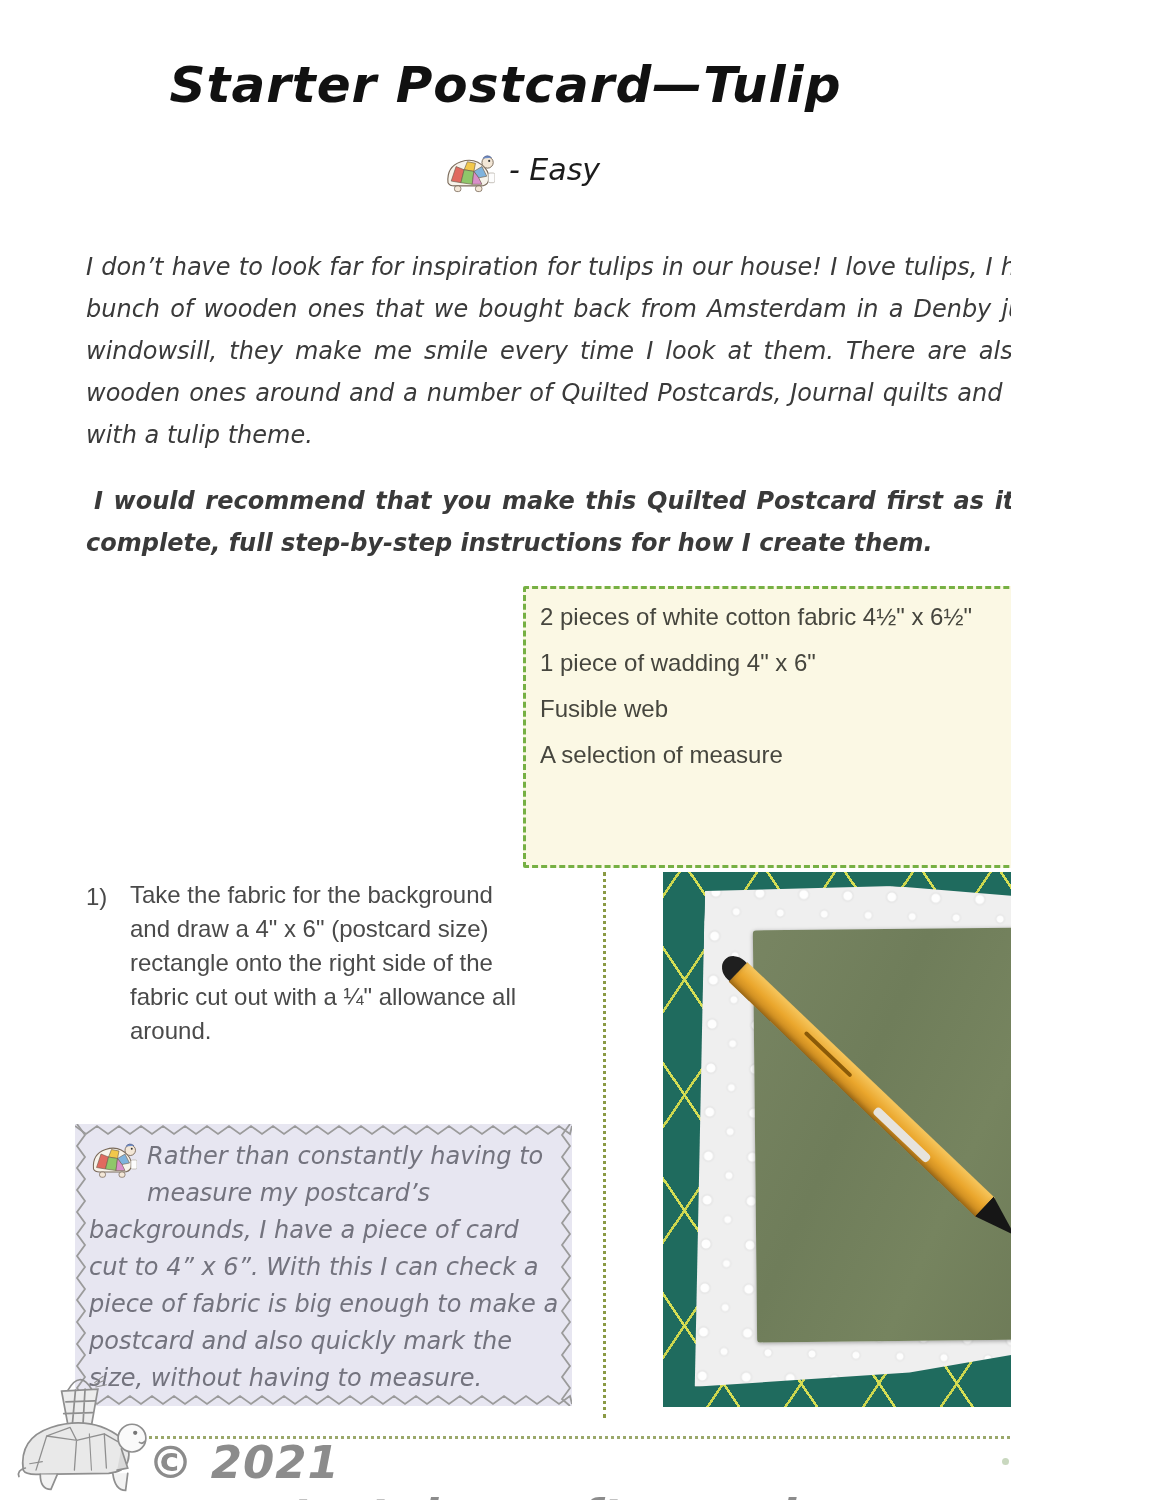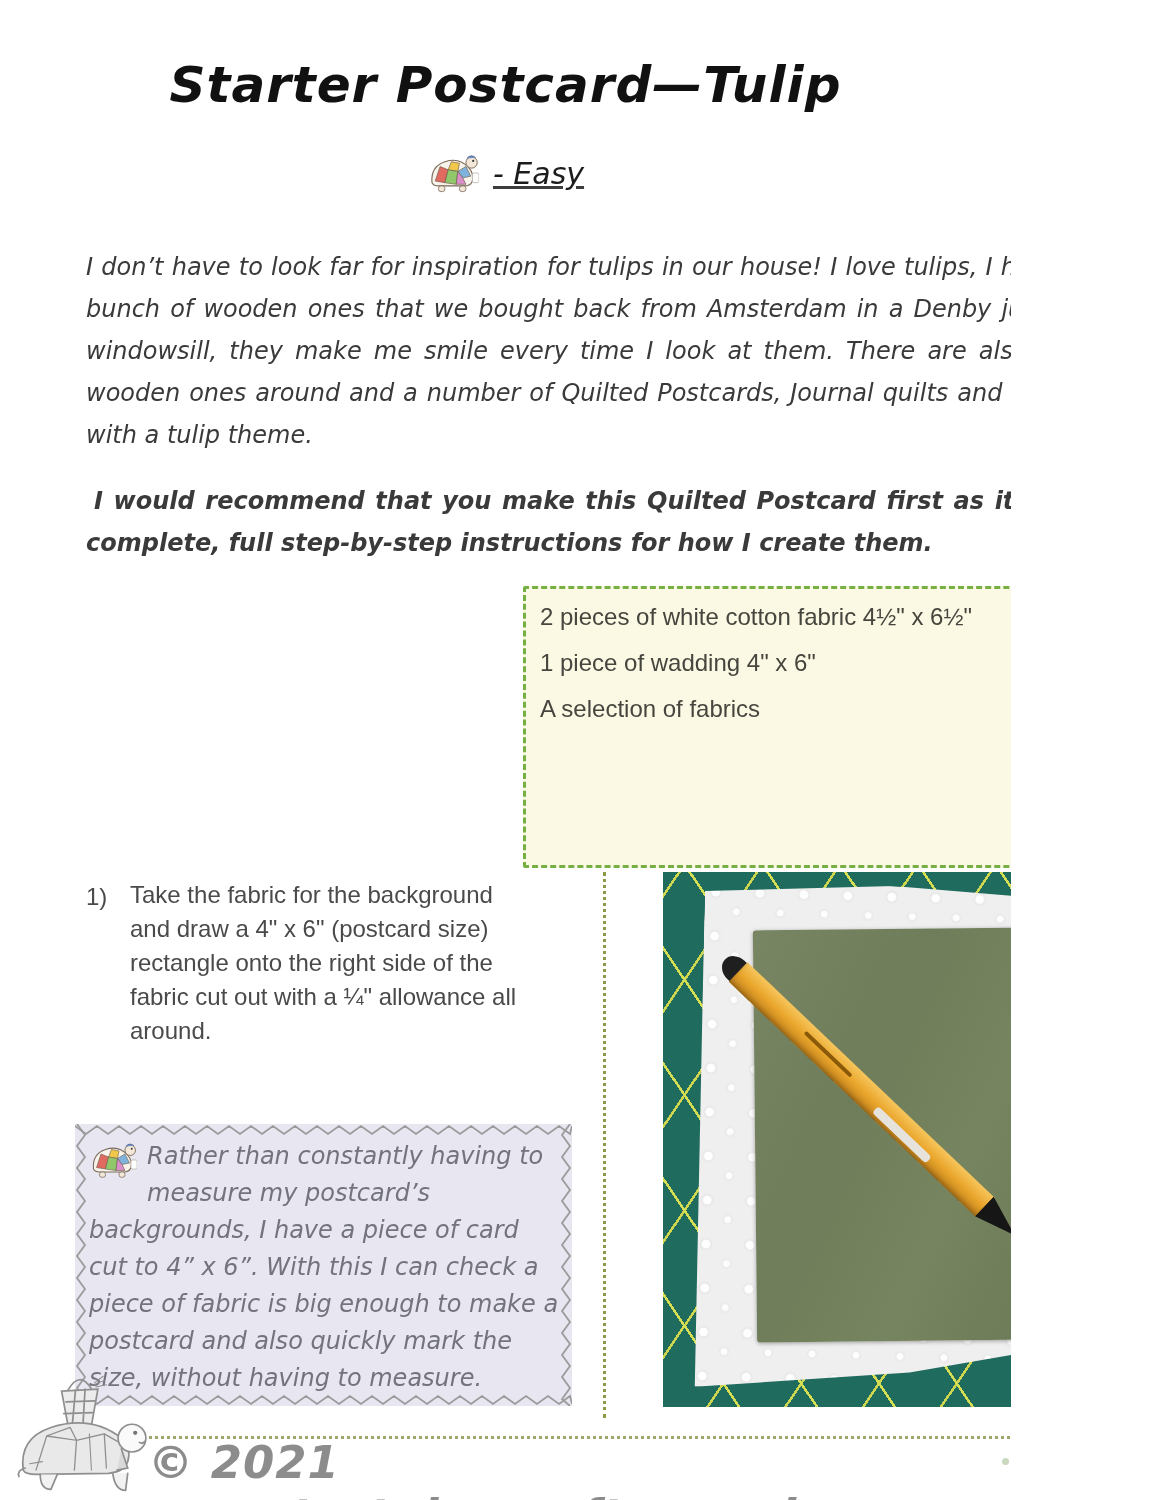--- a/index.html
+++ b/index.html
@@ -3,22 +3,22 @@
 <meta charset="utf-8">
 <style>
   html,body{margin:0;padding:0;background:#ffffff;}
   .page{position:relative;width:1011px;height:1500px;background:#ffffff;overflow:hidden;
         font-family:"Liberation Sans",sans-serif;color:#3d3d3d;}
 
   
   .title{position:absolute;top:56px;left:0;width:100%;text-align:center;
          font-family:"DejaVu Sans",sans-serif;font-style:italic;font-weight:bold;
          font-size:50px;letter-spacing:1px;color:#111;}
-  .easy-row{position:absolute;top:152px;left:0;width:100%;display:flex;align-items:center;
-            justify-content:center;gap:14px;text-decoration:underline;}
+  .easy-row{position:absolute;top:152px;left:16px;width:100%;display:flex;
+            justify-content:center;gap:14px;}
   .easy-label{font-family:"DejaVu Sans",sans-serif;font-style:italic;font-size:30px;color:#1c1c1c;}
 
   
   .para{position:absolute;left:86px;width:1042px;margin:0;text-align:justify;
         font-family:"DejaVu Sans",sans-serif;font-style:italic;
         font-size:24px;line-height:42px;color:#3a3a3a;}
   .p1{top:246px;}
   .p2{top:480px;text-indent:8px;font-weight:bold;}
 
   
@@ -135,21 +135,22 @@
   </div>
 
   <p class="para p1">I don’t have to look far for inspiration for tulips in our house! I love tulips, I have a big bunch of wooden ones that we bought back from Amsterdam in a Denby jug on the windowsill, they make me smile every time I look at them. There are also smaller wooden ones around and a number of Quilted Postcards, Journal quilts and other bits with a tulip theme.</p>
   <p class="para p2">I would recommend that you make this Quilted Postcard first as it has the complete, full step-by-step instructions for how I create them.</p>
 
 
   <div class="materials">
     <ul>
       <li>2 pieces of white cotton fabric 4½" x 6½"</li>
       <li>1 piece of wadding 4" x 6"</li>
-      <li>A selection of fabrics</li>
+      <li>Fusible web</li>
+      <li>A selection of measure</li>
     </ul>
   </div>
 
   <div class="step">
     <span class="stepnum">1)</span>
     <span class="steptext">Take the fabric for the background and draw a 4" x 6" (postcard size) rectangle onto the right side of the fabric cut out with a ¼" allowance all around.</span>
   </div>
 
   <div class="vdiv"></div>
 

